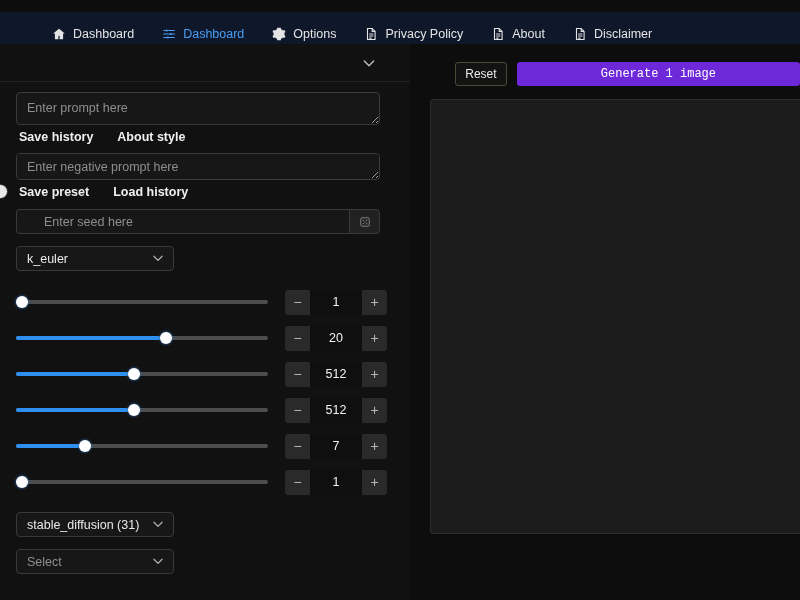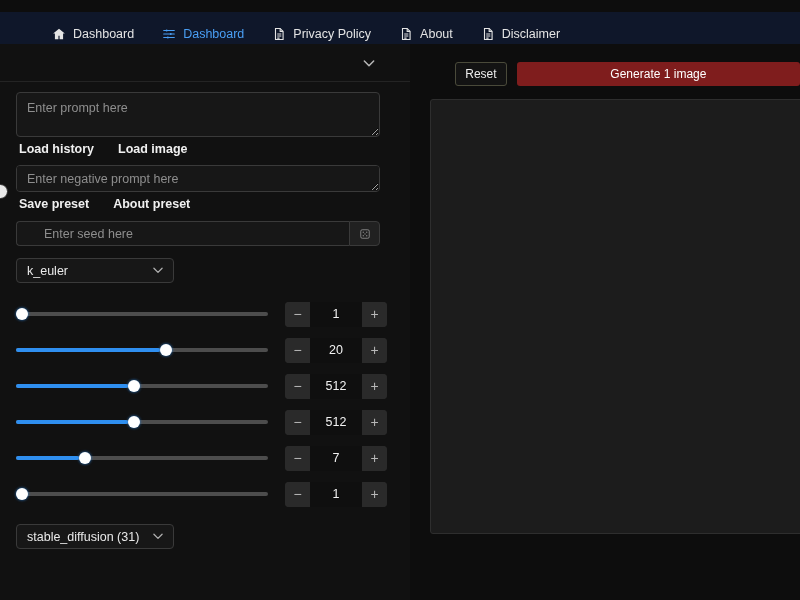--- a/index.html
+++ b/index.html
@@ -87,21 +87,21 @@
     border-radius: 4px;
     color: #e8e8e8;
     font-family: "Liberation Sans", sans-serif;
     font-size: 12.5px;
     padding: 8px 10px;
     outline: none;
     resize: vertical;
     display: block;
   }
   .field-textarea::placeholder { color: #8e8e8e; }
-  .prompt-box { height: 45px; }
+  .prompt-box { height: 33px; }
   .negative-box { height: 27px; min-height: 27px; padding-top: 6px; }
 
   .link-row {
     display: flex;
     gap: 24px;
     margin: 5px 0 9px 3px;
   }
   .link-btn {
     font-size: 12.5px;
     color: #f0f0f0;
@@ -287,30 +287,30 @@
     font-size: 12px;
     display: flex;
     align-items: center;
     justify-content: center;
     cursor: pointer;
     font-family: "Liberation Sans", sans-serif;
   }
   .generate-btn {
     width: 290px;
     height: 24px;
-    background: #7f1d1d;
+    background: #6d28d9;
     border: none;
     border-radius: 3px;
     color: #ffffff;
     font-size: 12px;
     display: flex;
     align-items: center;
     justify-content: center;
     cursor: pointer;
-    font-family: Liberation Sans, sans-serif;
+    font-family: Liberation Mono, monospace;
   }
   .preview-box {
     margin: 13px 0 0 20px;
     width: 378px;
     height: 435px;
     background: #1c1c1c;
     border: 1px solid #2e2e2e;
     border-radius: 3px;
   }
 </style>
@@ -334,20 +334,28 @@
         <path d="M3 6h18M3 12h18M3 18h18"></path>
         <circle cx="8" cy="6" r="1.6" fill="#4a9ff5" stroke="none"></circle>
         <circle cx="15" cy="12" r="1.6" fill="#4a9ff5" stroke="none"></circle>
         <circle cx="10" cy="18" r="1.6" fill="#4a9ff5" stroke="none"></circle>
       </svg>
     </span>
     <span>Dashboard</span>
   </div>
 
 
+  <div class="nav-item">
+    <span class="nav-icon">
+      <svg width="14" height="14" viewBox="0 0 24 24" fill="#e4e4e4">
+        <path d="M12 8.3a3.7 3.7 0 1 0 0 7.4 3.7 3.7 0 0 0 0-7.4zm9.4 3.7c0-.7-.08-1.3-.2-1.95l2.1-1.5-2.1-3.6-2.4 1a9.2 9.2 0 0 0-3.3-1.9L15.1 1.2H8.9l-.4 2.85a9.2 9.2 0 0 0-3.3 1.9l-2.4-1-2.1 3.6 2.1 1.5c-.12.65-.2 1.25-.2 1.95s.08 1.3.2 1.95l-2.1 1.5 2.1 3.6 2.4-1a9.2 9.2 0 0 0 3.3 1.9l.4 2.85h6.2l.4-2.85a9.2 9.2 0 0 0 3.3-1.9l2.4 1 2.1-3.6-2.1-1.5c.12-.65.2-1.25.2-1.95z"></path>
+      </svg>
+    </span>
+    <span>Options</span>
+  </div>
 
 
   <div class="nav-item">
     <span class="nav-icon">
       <svg width="14" height="14" viewBox="0 0 24 24" fill="none" stroke="#e4e4e4" stroke-width="1.9">
         <path d="M6 2.5h8l5 5v14H6z"></path>
           <path d="M14 2.5v5h5"></path>
           <path d="M9 12h7M9 15.5h7M9 19h4"></path>
       </svg>
     </span>
@@ -388,29 +396,29 @@
     </span>
   </div>
 
   <div class="edge-knob"></div>
 
   <div class="panel-body">
 
     <textarea class="field-textarea prompt-box" placeholder="Enter prompt here" style=""></textarea>
 
     <div class="link-row">
-      <span class="link-btn">Load history</span>
-      <span class="link-btn">Load image</span>
+      <span class="link-btn">Save history</span>
+      <span class="link-btn">About style</span>
     </div>
 
     <textarea class="field-textarea negative-box" placeholder="Enter negative prompt here" style=""></textarea>
 
     <div class="link-row">
       <span class="link-btn">Save preset</span>
-      <span class="link-btn">About preset</span>
+      <span class="link-btn">Load history</span>
     </div>
 
     <div class="seed-row">
       <input class="seed-input" type="text" placeholder="Enter seed here" style="">
       <span class="seed-dice-btn">
         <svg width="12" height="12" viewBox="0 0 24 24" fill="none" stroke="#8c8c8c" stroke-width="1.8">
           <rect x="3.5" y="3.5" width="17" height="17" rx="3"></rect>
           <circle cx="8.5" cy="8.5" r="1.3" fill="#8c8c8c" stroke="none"></circle>
           <circle cx="15.5" cy="8.5" r="1.3" fill="#8c8c8c" stroke="none"></circle>
           <circle cx="12" cy="12" r="1.3" fill="#8c8c8c" stroke="none"></circle>
@@ -513,20 +521,28 @@
 
     <div class="sel-wrap">
       <div class="sel-box">stable_diffusion (31)</div>
       <span class="sel-caret">
         <svg width="14" height="14" viewBox="0 0 24 24" fill="none" stroke="#b0b0b0" stroke-width="2.2" stroke-linecap="round" stroke-linejoin="round">
             <path d="M5 9l7 7 7-7"></path>
           </svg>
       </span>
     </div>
 
+    <div class="sel-wrap">
+      <div class="sel-box placeholder-txt">Select</div>
+      <span class="sel-caret">
+        <svg width="14" height="14" viewBox="0 0 24 24" fill="none" stroke="#b0b0b0" stroke-width="2.2" stroke-linecap="round" stroke-linejoin="round">
+            <path d="M5 9l7 7 7-7"></path>
+          </svg>
+      </span>
+    </div>
 
     <div class="toggle-strip">
 
       <span class="tgl-gap-a"></span>
 
       <span class="tgl-gap-b"></span>
 
     </div>
 
   </div>

